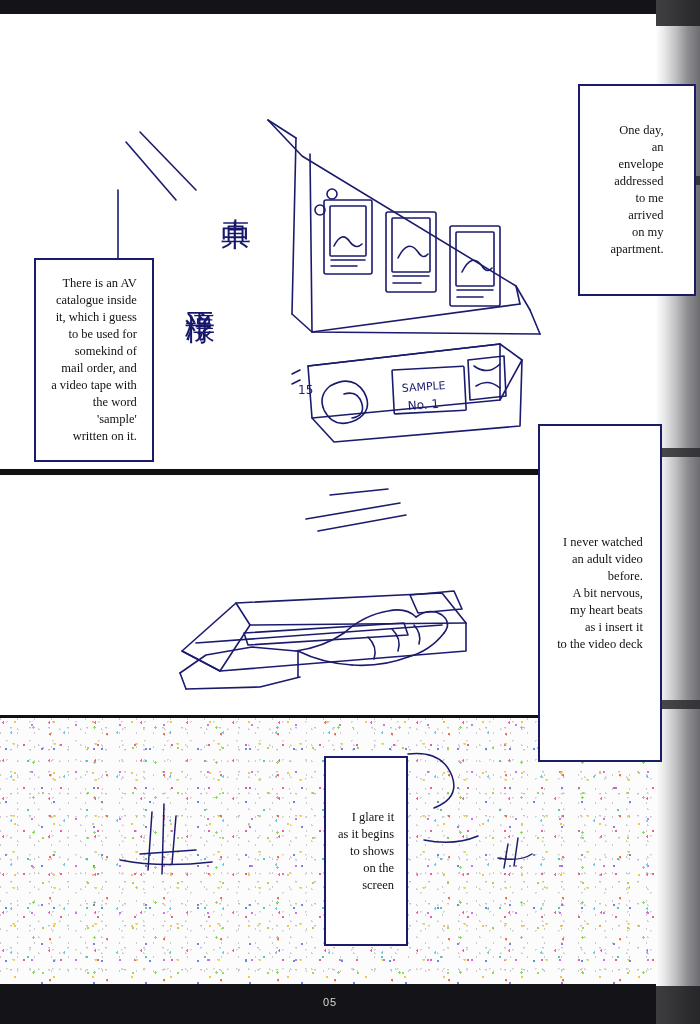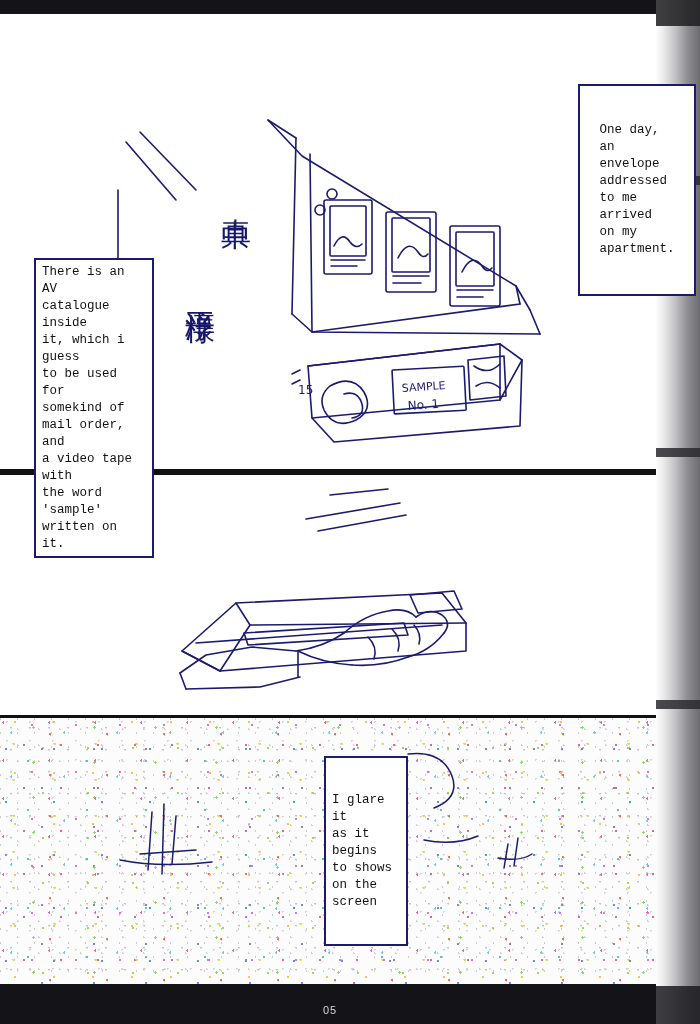--- a/index.html
+++ b/index.html
@@ -59,21 +59,21 @@
   .scan-edge-top {
     position: absolute; left: 0; top: 0; width: 660px; height: 14px;
     background: #141418;
   }
   .scan-edge-bottom {
     position: absolute; left: 0; bottom: 0; width: 660px; height: 40px;
     background: #141418;
   }
   .page-number {
     position: absolute;
-    left: 0; bottom: 8px; width: 660px;
+    left: 0; bottom: 16px; width: 660px;
     text-align: center;
     color: #d8d8d8;
     font-size: 11px;
     letter-spacing: 1px;
     font-family: "Liberation Sans", sans-serif;
   }
 
   
   .panel {
     position: absolute;
@@ -129,29 +129,29 @@
     border: 2px solid #1b1b6e;
     box-sizing: border-box;
     display: flex;
     align-items: center;
     justify-content: center;
     padding: 8px 6px;
     z-index: 20;
   }
   .textbox p {
     margin: 0;
-    text-align: left;
+    text-align: right;
     color: #111;
     font-size: 12.5px;
     line-height: 17px;
-    font-family: Liberation Mono, monospace;
+    font-family: Liberation Serif, serif;
     white-space: pre-line;
   }
   #box-envelope  { left: 578px; top: 84px;  width: 118px; height: 212px; }
-  #box-catalogue { left: 34px;  top: 258px; width: 120px; height: 300px; }
+  #box-catalogue { left: 34px;  top: 258px; width: 120px; height: 204px; }
   #box-nervous   { left: 538px; top: 424px; width: 124px; height: 338px; }
   #box-glare     { left: 300px; top: 756px; width: 84px;  height: 190px; margin-left: 24px; }
 
   
   .art { position: absolute; left: 0; top: 0; }
 
   .jp-vertical {
     position: absolute;
     color: #16166b;
     font-family: "DejaVu Sans", sans-serif;
@@ -305,20 +305,29 @@
 it, which i guess
 to be used for
 somekind of
 mail order, and
 a video tape with
 the word
 'sample'
 written on it.</p>
   </div>
 
+  <div class="textbox" id="box-nervous">
+    <p>I never watched
+an adult video
+before.
+A bit nervous,
+my heart beats
+as i insert it
+to the video deck</p>
+  </div>
 
   <div class="textbox" id="box-glare">
     <p>I glare it
 as it begins
 to shows
 on the
 screen</p>
   </div>
 
   <div class="gutter">

